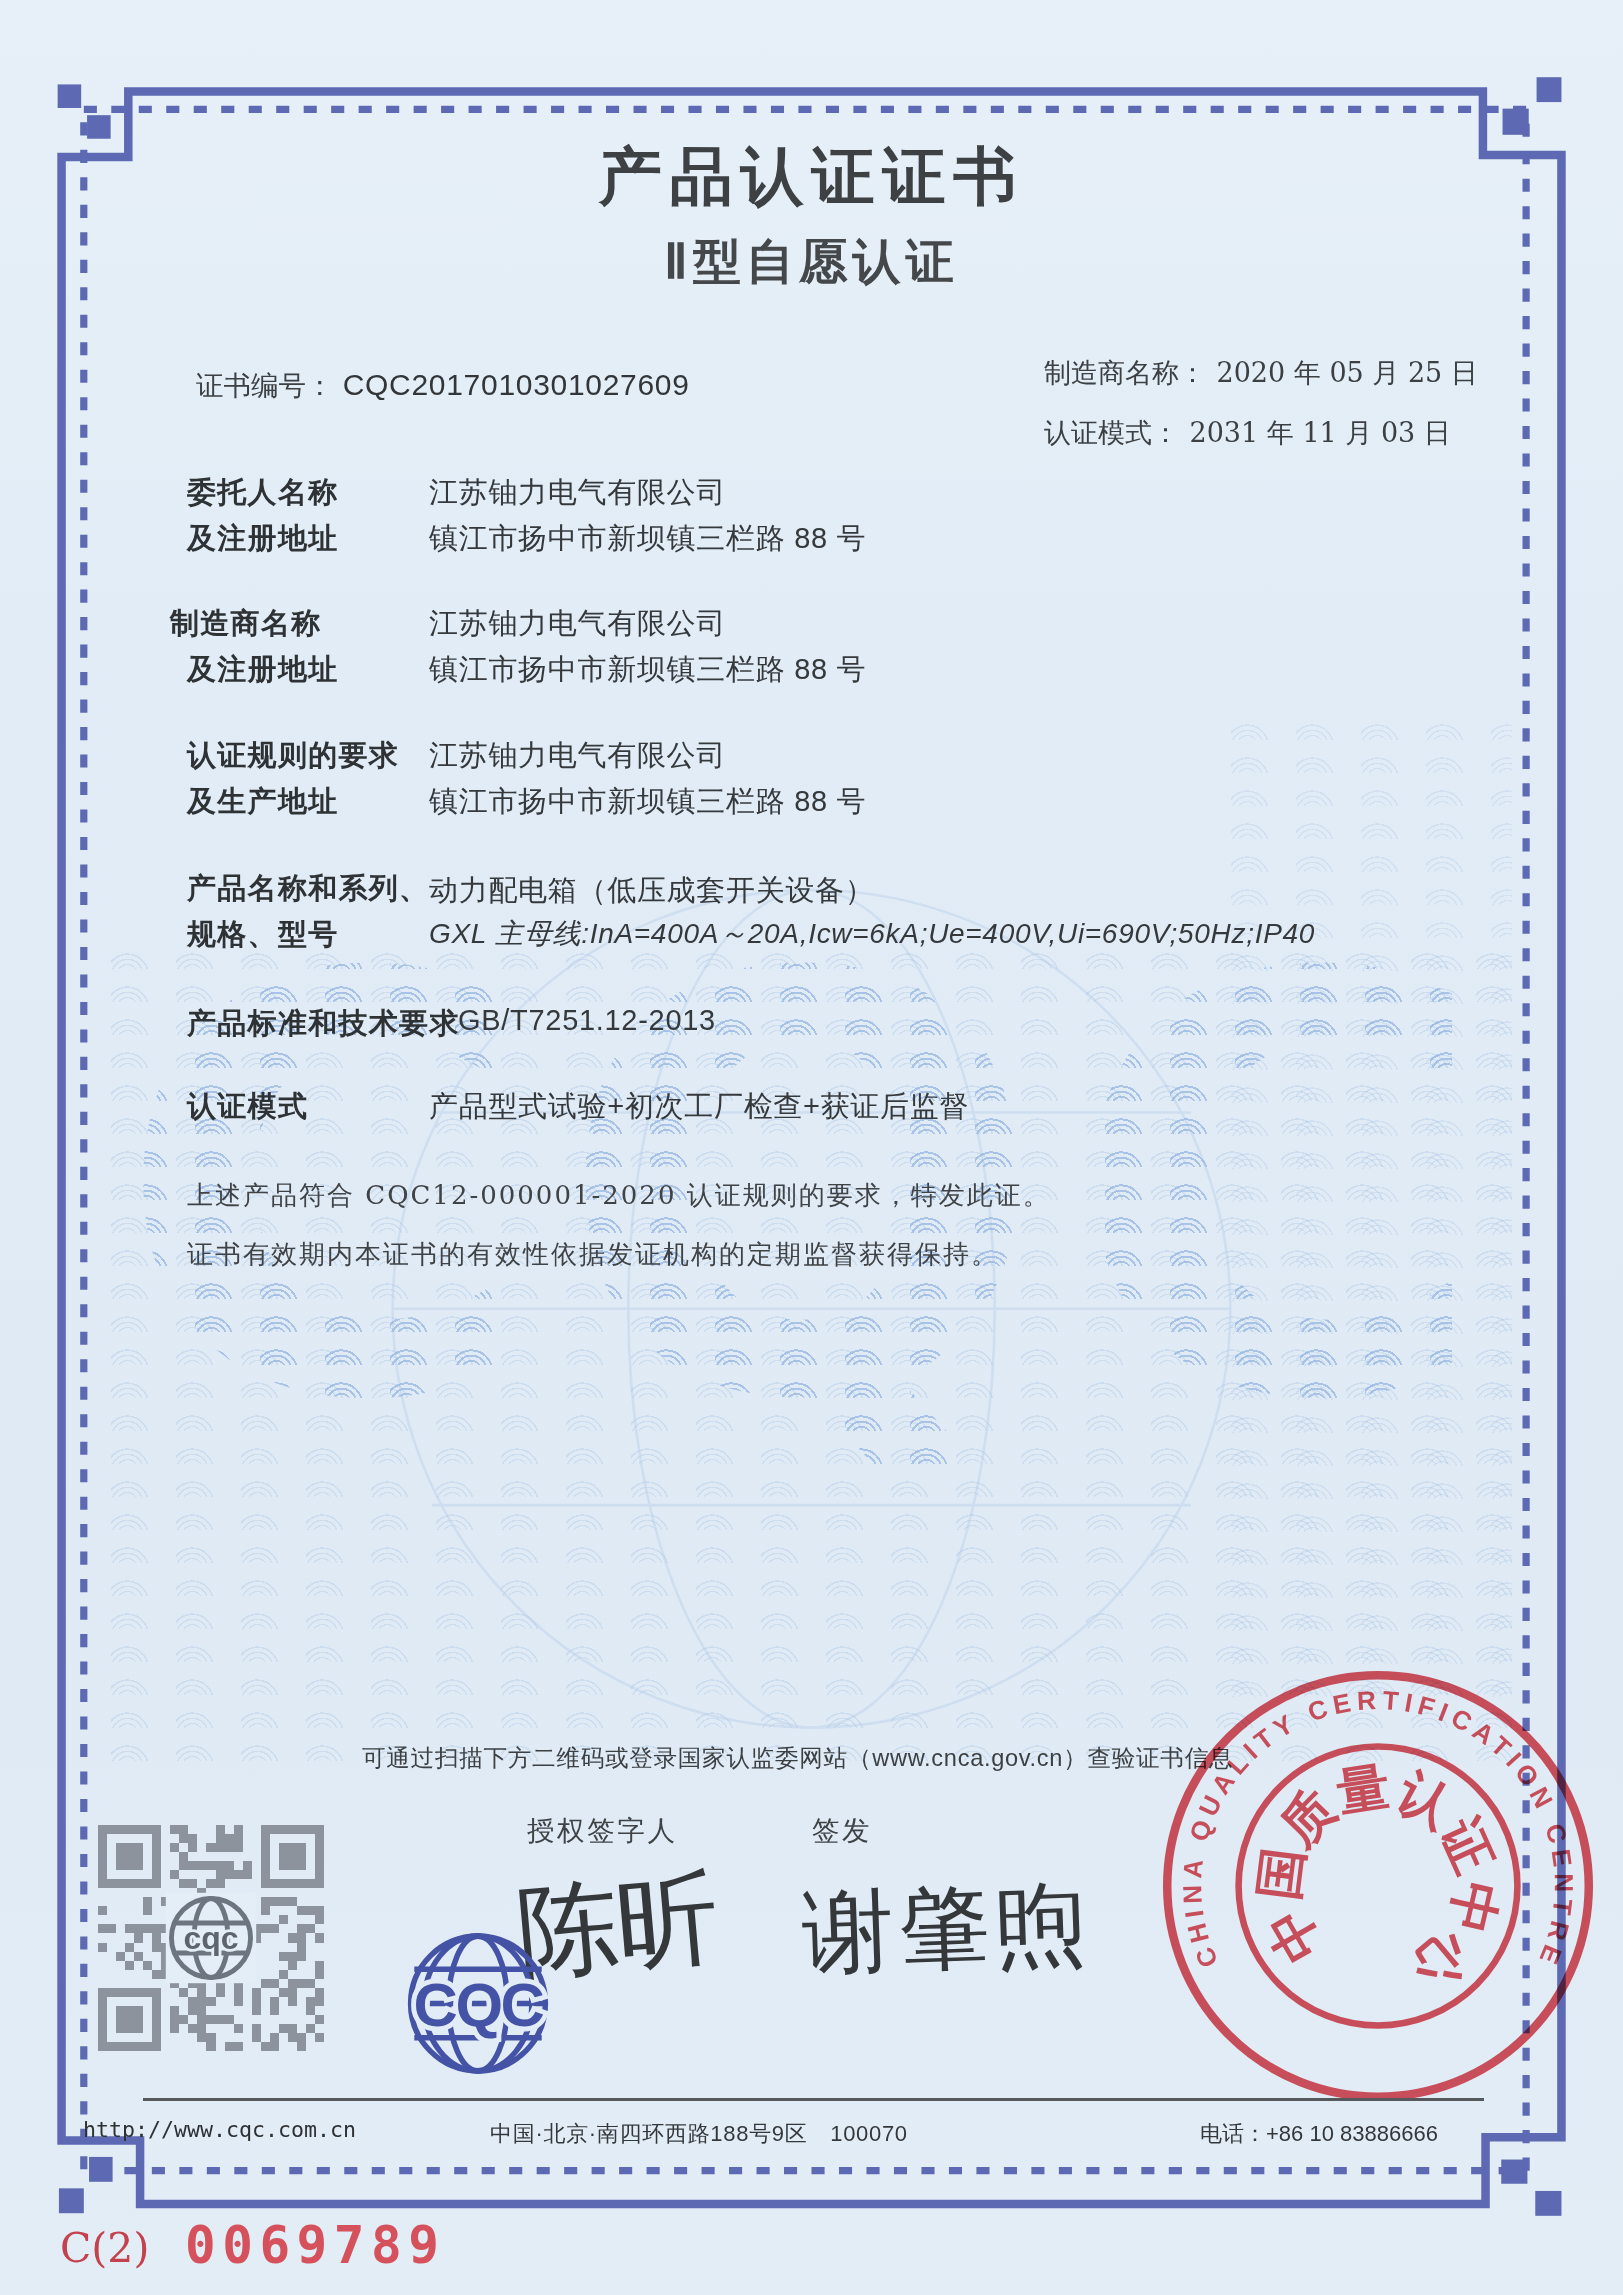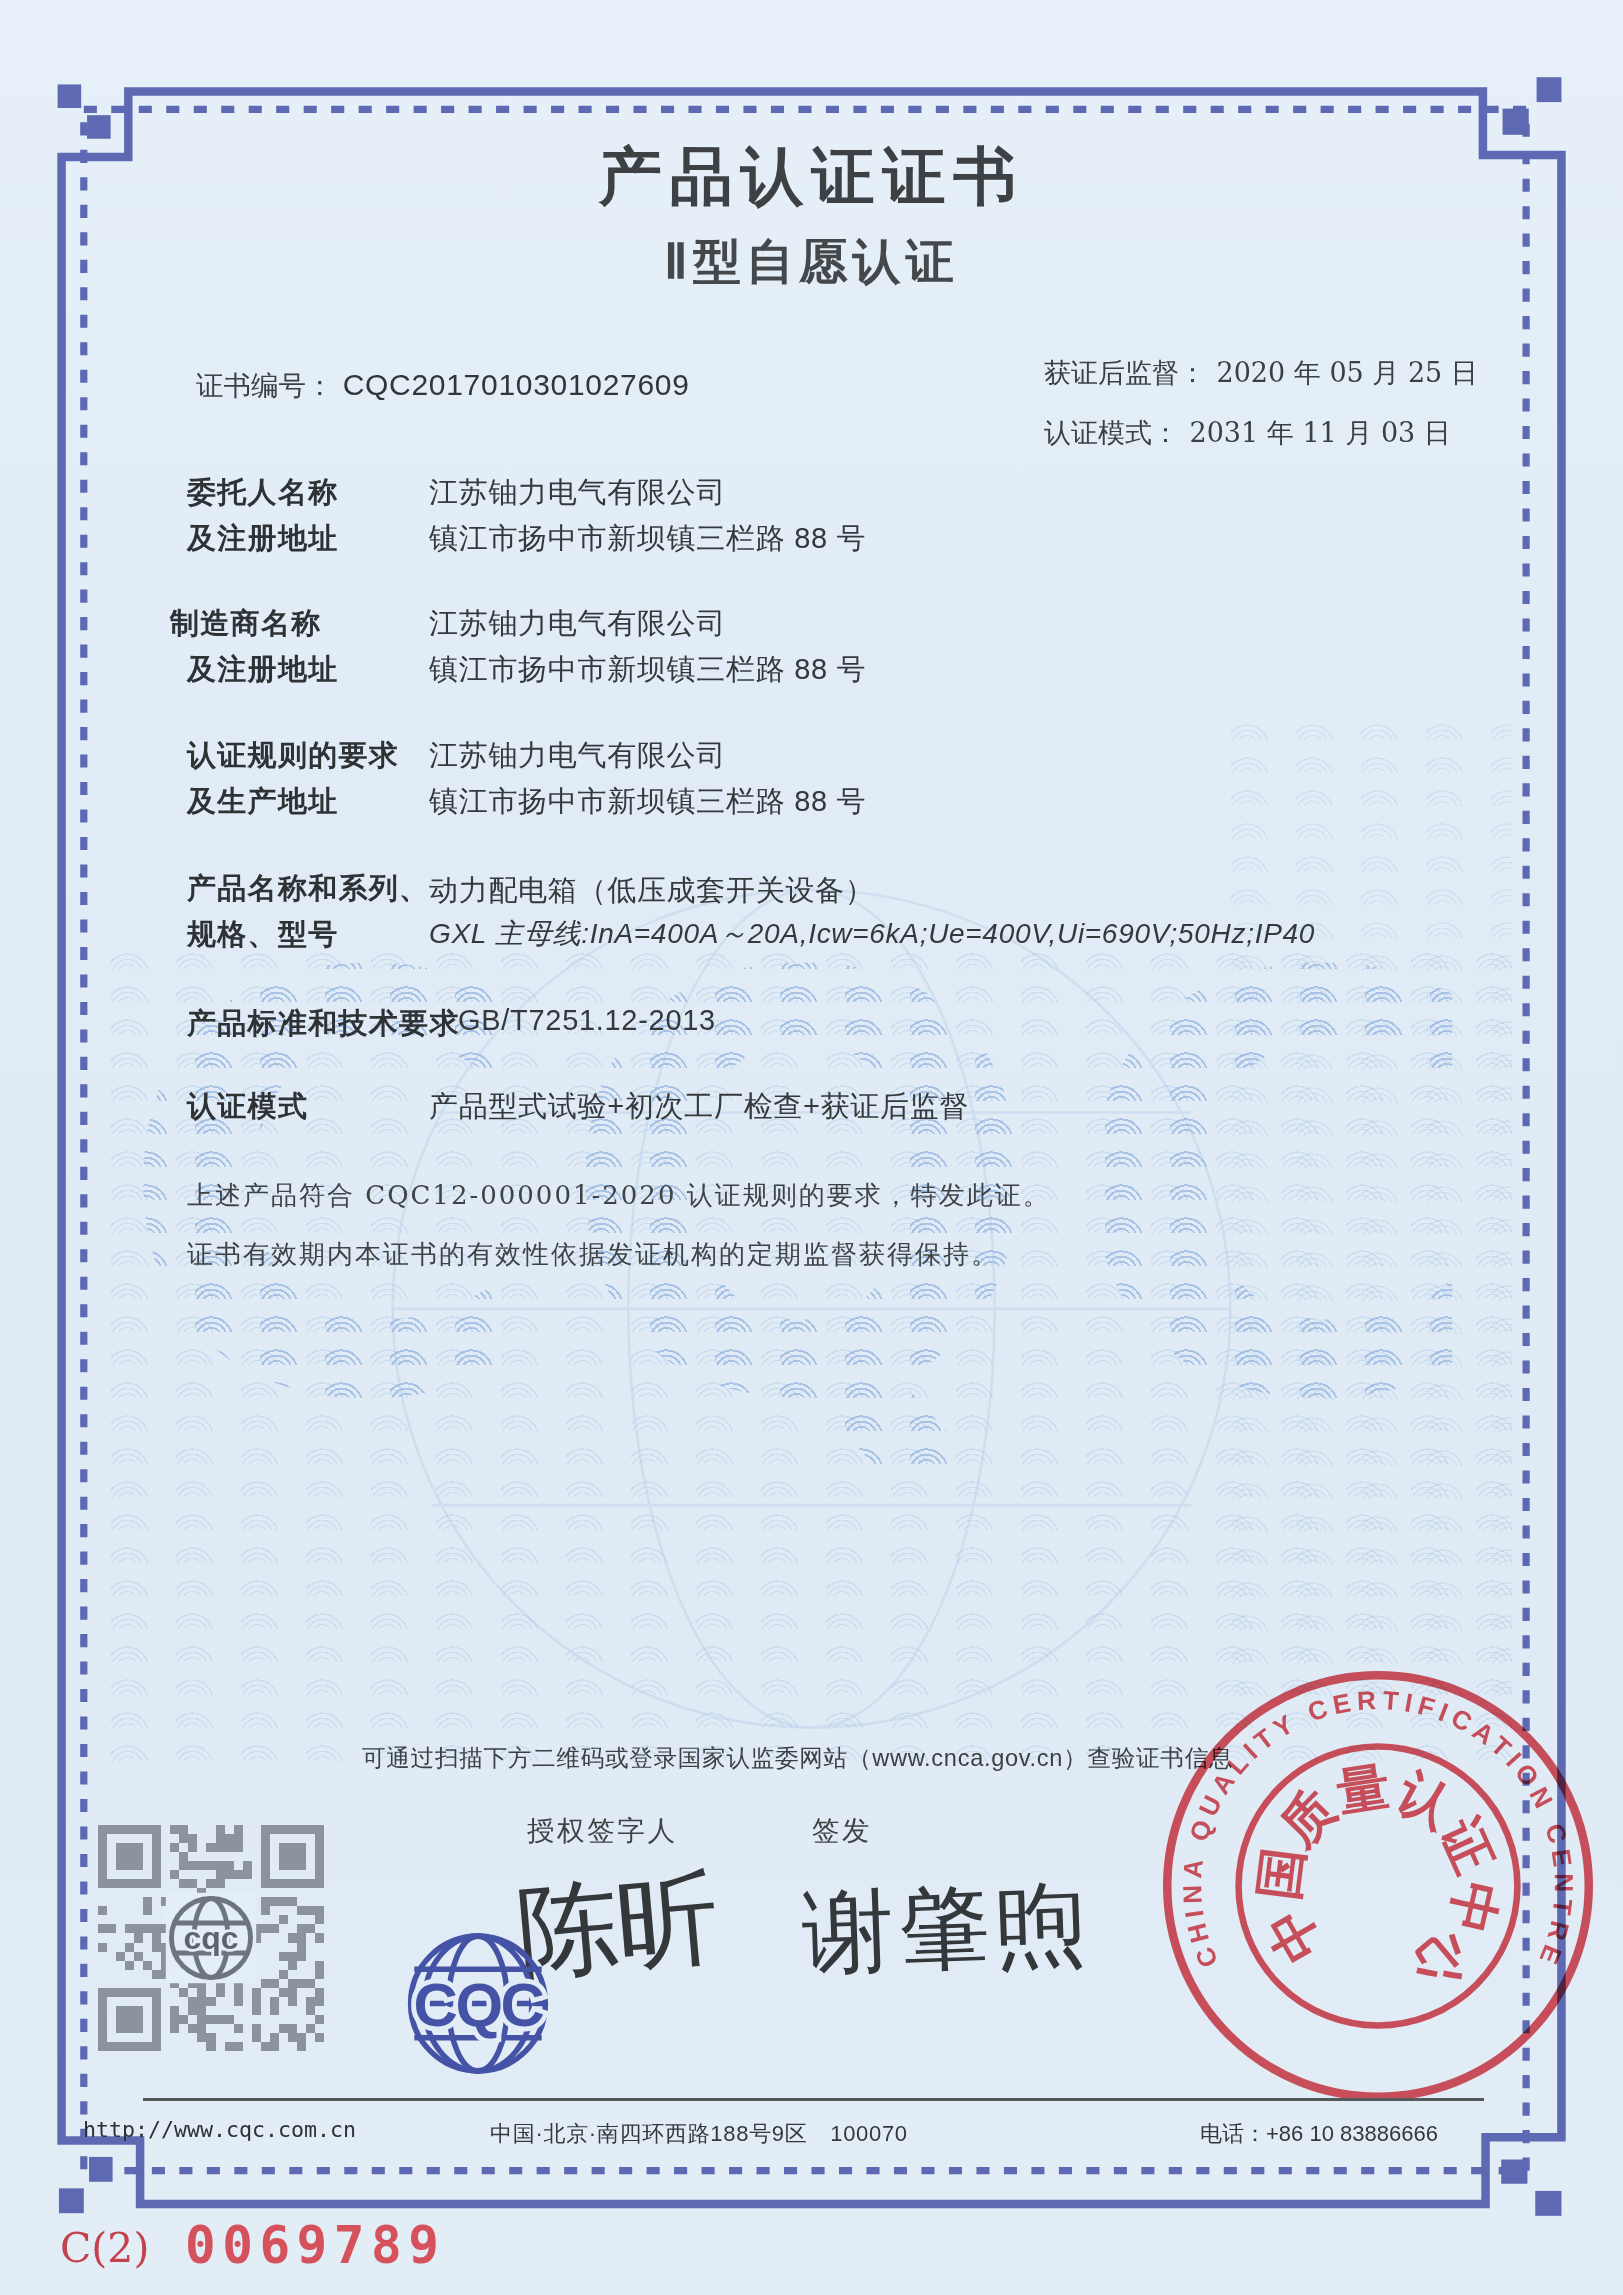--- a/index.html
+++ b/index.html
@@ -100,21 +100,21 @@
   </svg>
 
   <div class="abs subtitle">Ⅱ型自愿认证</div>
   <div class="abs title">产品认证证书</div>
 
   <div class="abs certline">
     <span class="kai">证书编号：</span>
     <span class="sans certno">CQC2017010301027609</span>
   </div>
   <div class="abs dateline kai" style="left:1044px;top:355px;">
-    <span>获证后监督：</span>
+    <span>制造商名称：</span>
     <span>2020 年 05 月 25 日</span>
   </div>
   <div class="abs dateline kai" style="left:1044px;top:415px;">
     <span>认证模式：</span>
     <span>2031 年 11 月 03 日</span>
   </div>
 
   <div class="abs flabel" style="left:187px;top:473px;">委托人名称</div>
   <div class="abs flabel" style="left:187px;top:519px;">及注册地址</div>
   <div class="abs fvalue" style="left:429px;top:473px;">江苏铀力电气有限公司</div>

